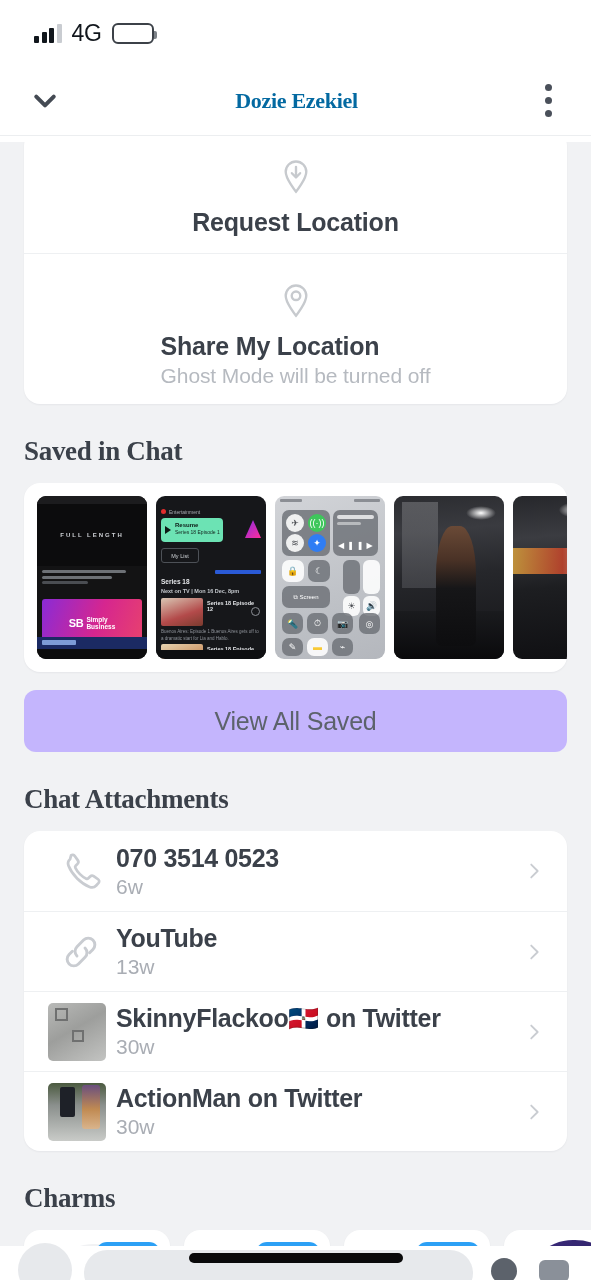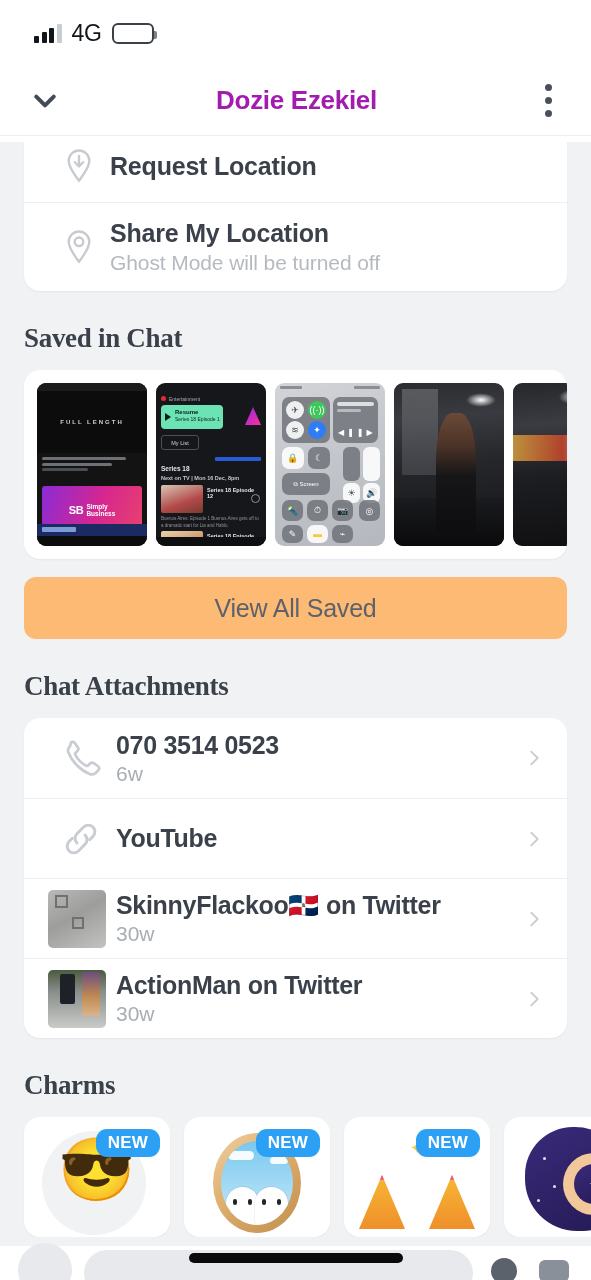--- a/index.html
+++ b/index.html
@@ -35,36 +35,36 @@
   
   .header {
     height:70px; background:#ffffff;
     display:flex; align-items:center; justify-content:space-between;
     padding:0 26px 0 28px;
     border-bottom:1px solid #eceef0;
     position:relative; z-index:5;
   }
   .chev-down { width:34px; height:34px; display:flex; align-items:center; justify-content:center; }
   .chev-down svg { width:30px; height:30px; }
-  .title { font-size:26px; font-weight:700; color:#a21caf; letter-spacing:-0.3px; }
+  .title { font-size:22px; font-weight:700; color:#0369a1; letter-spacing:-0.3px;font-family:Liberation Serif, serif; }
   .kebab { width:34px; height:40px; display:flex; flex-direction:column; align-items:center; justify-content:center; gap:6px; }
   .kebab i { width:7px; height:7px; border-radius:50%; background:#4a505a; display:block; }
 
   
   .scroll { position:absolute; top:136px; left:0; right:0; bottom:0; background:#f1f2f4; overflow:hidden; }
 
   .card {
     background:#ffffff; border-radius:16px; margin:0 24px;
     box-shadow:0 1px 2px rgba(20,25,35,0.05);
     overflow:hidden;
   }
 
   
   .loc-card { margin-top:-6px; }
-  .loc-row { display:flex; align-items:center; padding:16px 24px; min-height:72px; }
+  .loc-row { display:flex; align-items:center; padding:16px 24px; min-height:72px;flex-direction:column; }
   .loc-row + .loc-row { border-top:1px solid #eef0f2; }
   .loc-ico { width:62px; flex:0 0 62px; display:flex; align-items:center; justify-content:center; }
   .loc-ico svg { width:38px; height:38px; }
   .loc-txt { flex:1; }
   .loc-title { font-size:25px; font-weight:600; color:#3b414a; letter-spacing:-0.2px; }
   .loc-sub { font-size:21px; color:#b6bac0; margin-top:3px; letter-spacing:-0.1px; }
 
   
   .sect-h { font-size:27px; font-weight:700; color:#3b414a; padding:32px 0 16px 24px; letter-spacing:-0.3px;font-family:Liberation Serif, serif; }
 
@@ -140,21 +140,21 @@
   .t-ph2 { background:linear-gradient(175deg,#26272b 0%,#3b3c41 25%,#1d1e21 55%,#0f0f12 100%); }
   .t-ph2:before { content:""; position:absolute; left:0; top:52px; width:100%; height:26px;
       background:linear-gradient(90deg,#d6a13c,#c7452c 45%,#d9d3c8 75%,#b8a98f); opacity:.85; }
   .t-ph2:after { content:""; position:absolute; right:4px; top:24px; width:44px; height:130px; border-radius:36% 36% 6px 6px;
       background:linear-gradient(180deg,#5e4030 0%,#3a281f 24%,#141416 50%,#0b0b0d 100%); }
   .t-ph2 .glare { position:absolute; left:46px; top:6px; width:36px; height:16px; border-radius:50%;
       background:radial-gradient(ellipse,#fff 0%,rgba(255,255,255,0) 72%); }
 
   
   .viewall {
-    margin:18px 24px 0; height:62px; border-radius:12px; background:#fdba74;
+    margin:18px 24px 0; height:62px; border-radius:12px; background:#c4b5fd;
     display:flex; align-items:center; justify-content:center;
     font-size:25px; color:#5c626b; font-weight:400; letter-spacing:-0.2px;
   }
 
   
   .att-row { display:flex; align-items:center; padding:0 22px 0 24px; height:80px; }
   .att-row + .att-row { border-top:1px solid #eef0f2; }
   .att-ic { width:66px; flex:0 0 66px; display:flex; align-items:center; justify-content:center; }
   .att-ic svg { width:44px; height:44px; }
   .att-th { width:58px; height:58px; border-radius:5px; flex:0 0 58px; margin-right:8px; overflow:hidden; position:relative; }
@@ -439,20 +439,21 @@
 
       <div class="att-row">
         <div class="att-ic">
           <svg viewBox="0 0 24 24">
               <path d="M9.8 14.2a3.6 3.6 0 010-5.1l3.6-3.6a3.6 3.6 0 015.1 5.1l-1.8 1.8" fill="none" stroke="#c9ccd1" stroke-width="1.6" stroke-linecap="round"></path>
               <path d="M14.2 9.8a3.6 3.6 0 010 5.1l-3.6 3.6a3.6 3.6 0 01-5.1-5.1l1.8-1.8" fill="none" stroke="#c9ccd1" stroke-width="1.6" stroke-linecap="round"></path>
             </svg>
         </div>
         <div class="att-body">
           <div class="att-title">YouTube</div>
+          <div class="att-sub">13w</div>
         </div>
         <div class="att-ch">
           <svg viewBox="0 0 24 24">
               <path d="M9 5l7 7-7 7" stroke="#c9ccd1" stroke-width="2" fill="none" stroke-linecap="round" stroke-linejoin="round"></path>
             </svg>
         </div>
       </div>
 
       <div class="att-row">
         <div class="att-ic" style="flex:0 0 66px;display:flex;justify-content:center;">

